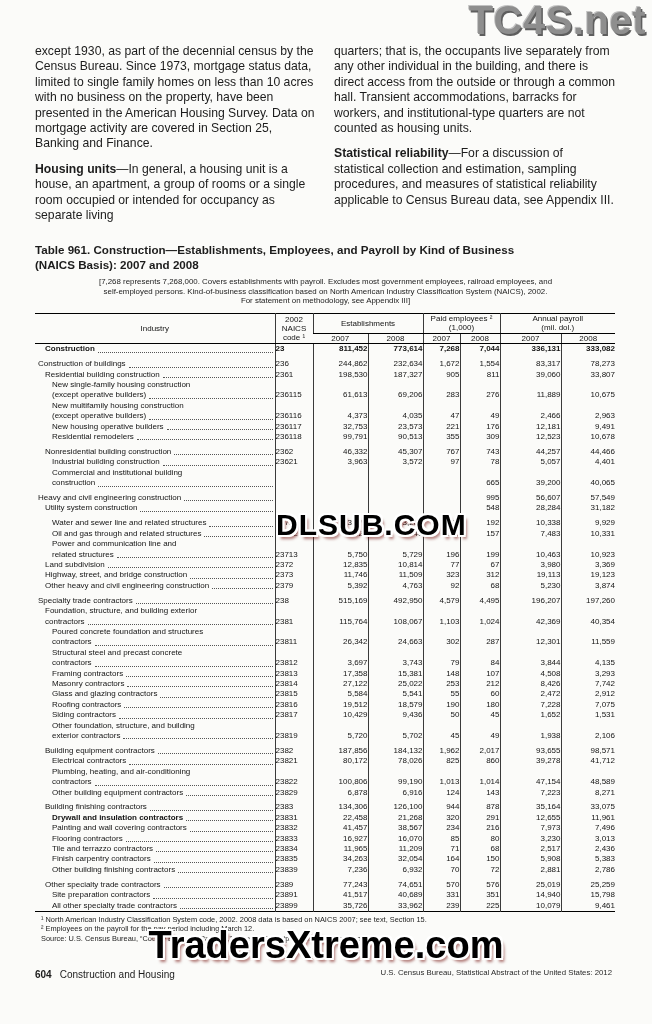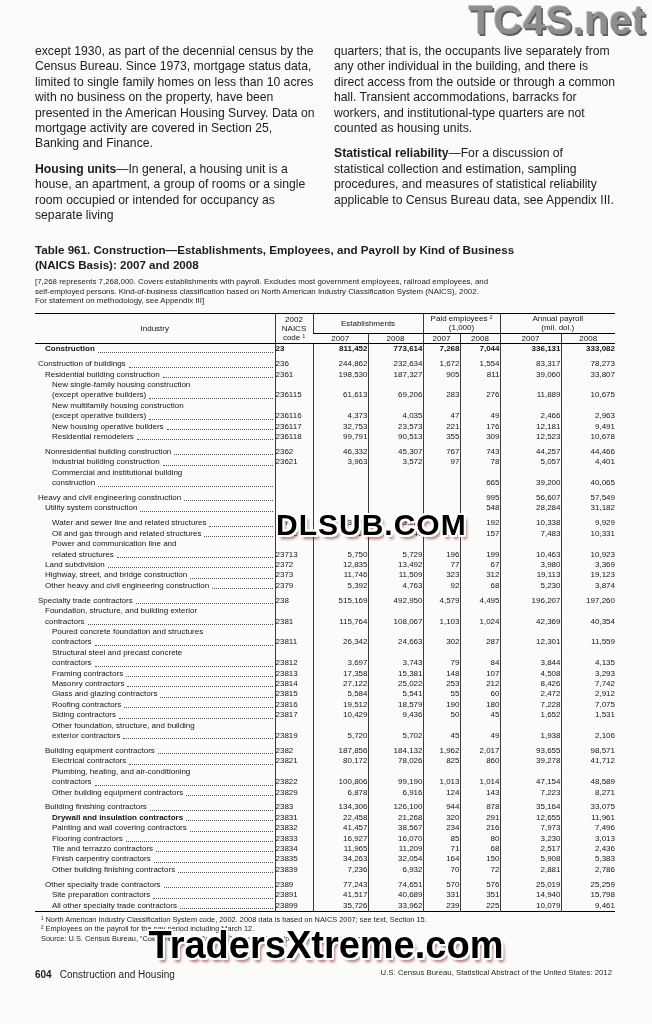--- a/index.html
+++ b/index.html
@@ -11,21 +11,21 @@
   .content{padding:44px 36px 0 35px;}
 
   
   .intro{display:flex; gap:17px; font-size:12.2px; line-height:15.4px;}
   .intro .col{flex:1; min-width:0;}
   .intro p{margin:0 0 10px 0;}
   .intro b{font-weight:bold;margin-top:44px;}
 
   
   .tbl-title{margin-top:10px; font-size:11.6px; font-weight:bold; line-height:14.4px; max-width:505px;}
-  .tbl-note{margin-top:5px; font-size:7.9px; line-height:9.6px; color:#222;}
+  .tbl-note{margin-top:5px; font-size:7.9px; line-height:9.6px; color:#222;text-align:center;}
 
   
   table.stats{width:580px; border-collapse:collapse; margin-top:7px;
     font-size:8px; color:#141414; table-layout:fixed;
     border-top:1.5px solid #000; border-bottom:1px solid #000;}
   table.stats th, table.stats td{border-left:1px solid #3a3a3a; padding:0;}
   table.stats th:first-child, table.stats td:first-child{border-left:none;}
   thead th{font-weight:normal; text-align:center; vertical-align:middle;
     line-height:9.4px; padding:2px 1px; border-bottom:1px solid #000;}
   tbody td{vertical-align:bottom; line-height:10.4px;}
@@ -365,21 +365,21 @@
           </tr>
           <tr>
             <td class="c-ind" style="padding-left: 10px;">
               <div class="lbl-line">
                 <span>Land subdivision</span>
                 <span class="leader"></span>
               </div>
             </td>
             <td class="c-naics">2372</td>
             <td class="c-num">12,835</td>
-            <td class="c-num">13,492</td>
+            <td class="c-num">10,814</td>
             <td class="c-num">77</td>
             <td class="c-num">67</td>
             <td class="c-num">3,980</td>
             <td class="c-num">3,369</td>
           </tr>
           <tr>
             <td class="c-ind" style="padding-left: 10px;">
               <div class="lbl-line">
                 <span>Highway, street, and bridge construction</span>
                 <span class="leader"></span>

